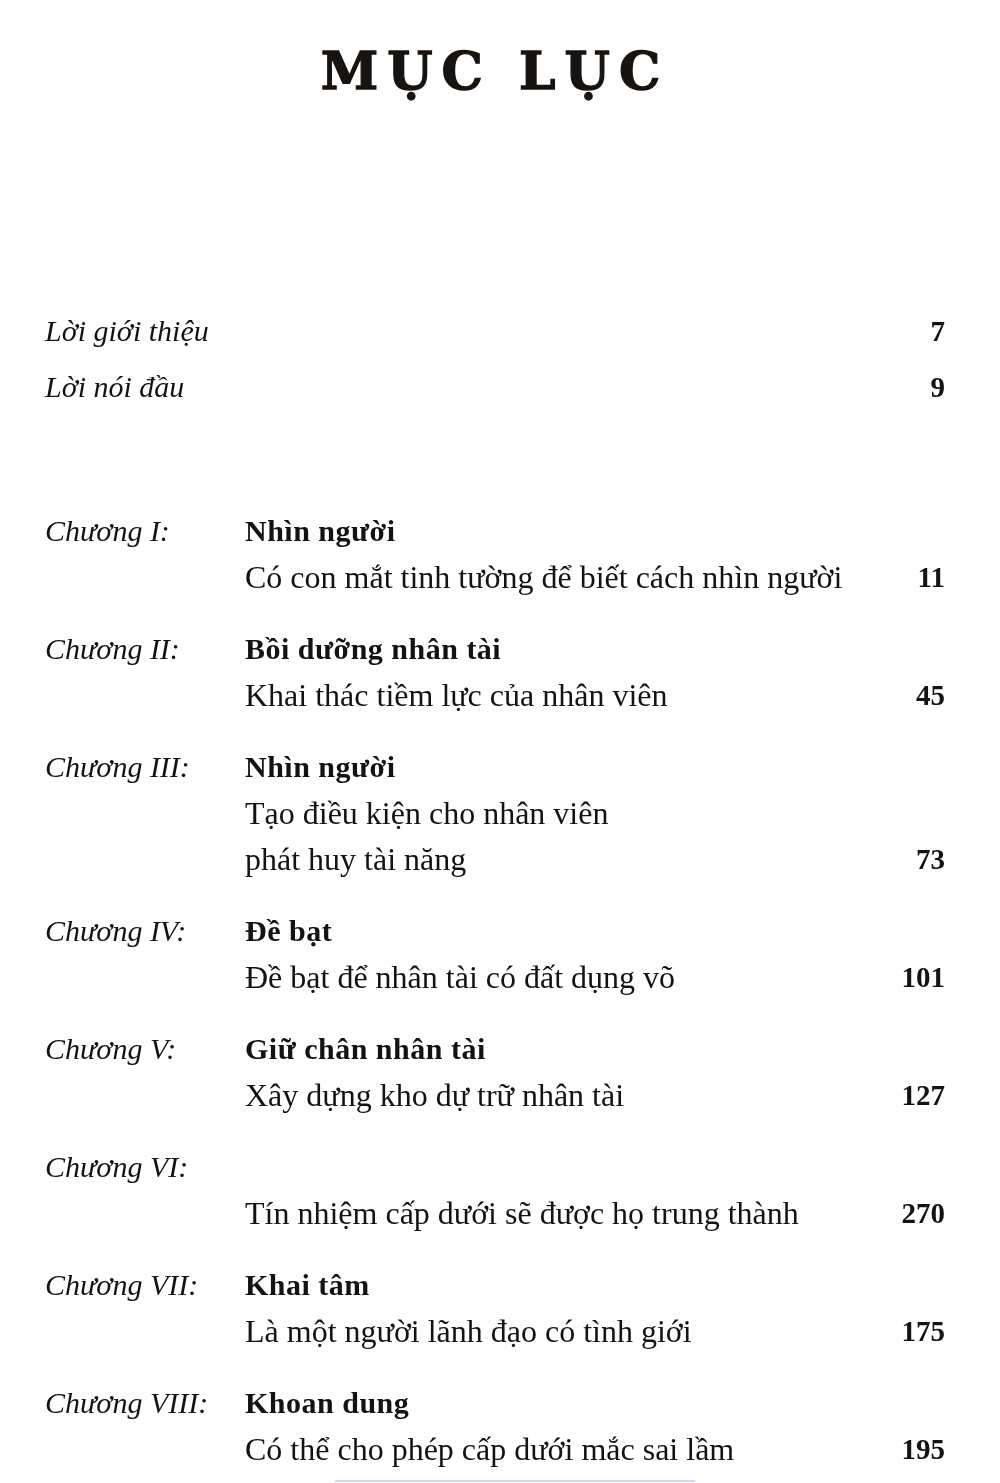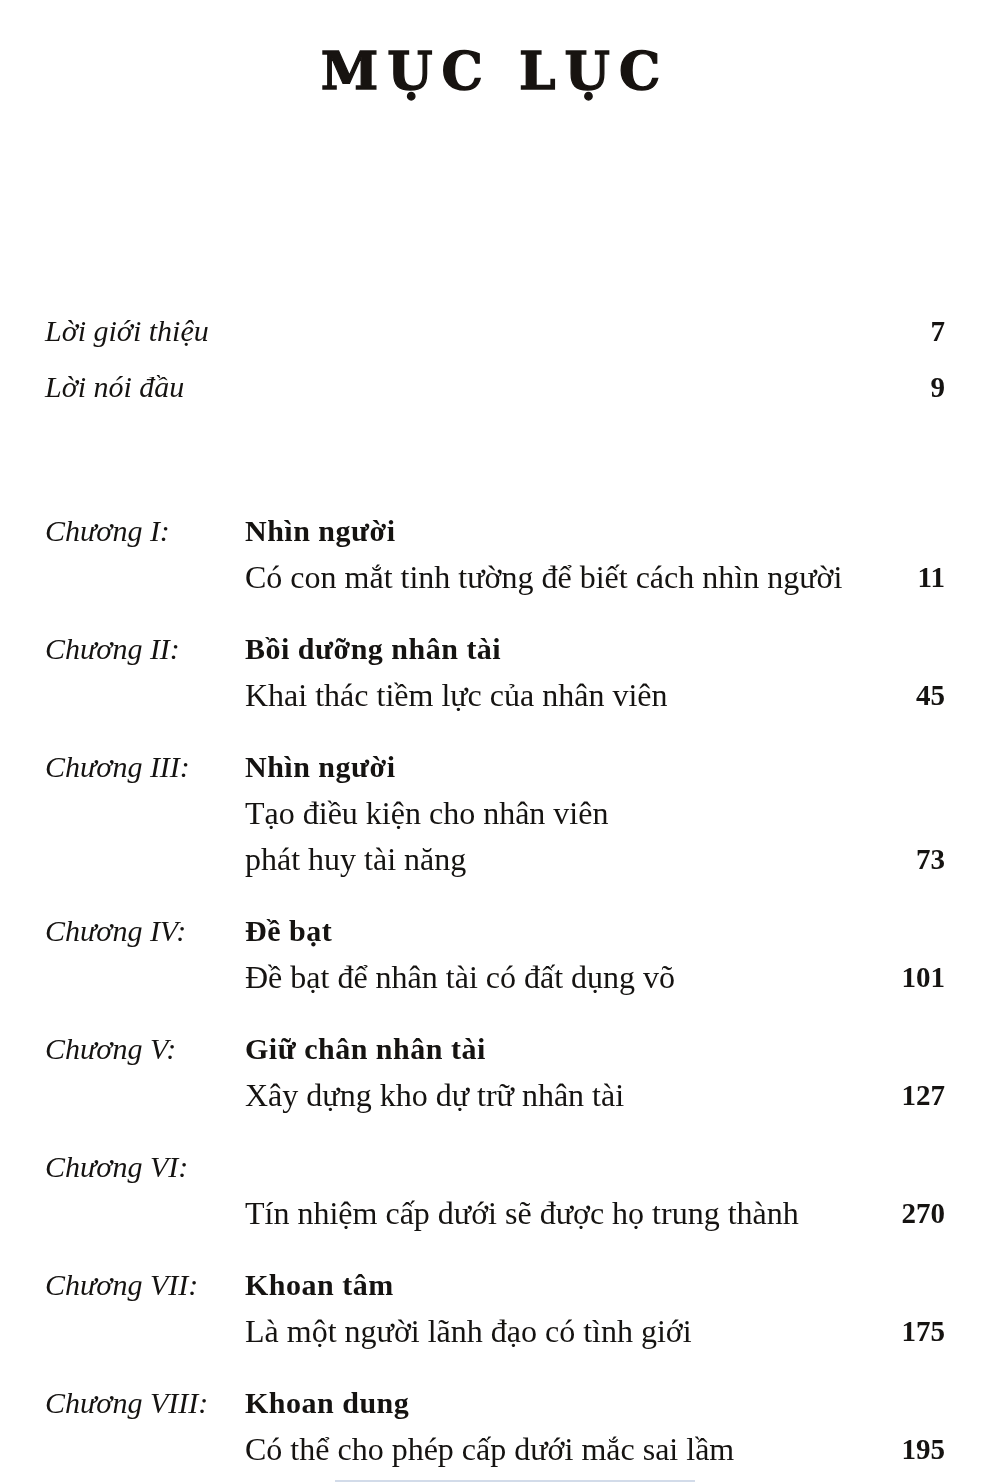--- a/index.html
+++ b/index.html
@@ -137,21 +137,21 @@
       <div class="ch-sub">Xây dựng kho dự trữ nhân tài</div>
       <div class="ch-page page-num">127</div>
     </div>
     <div class="chapter">
       <div class="ch-label">Chương VI:</div>
       <div class="ch-sub">Tín nhiệm cấp dưới sẽ được họ trung thành</div>
       <div class="ch-page page-num">270</div>
     </div>
     <div class="chapter">
       <div class="ch-label">Chương VII:</div>
-      <div class="ch-title">Khoan tâm</div>
+      <div class="ch-title">Khai tâm</div>
       <div class="ch-sub">Là một người lãnh đạo có tình giới</div>
       <div class="ch-page page-num">175</div>
     </div>
     <div class="chapter">
       <div class="ch-label">Chương VIII:</div>
       <div class="ch-title">Khoan dung</div>
       <div class="ch-sub">Có thể cho phép cấp dưới mắc sai lầm</div>
       <div class="ch-page page-num">195</div>
     </div>
   </div>

